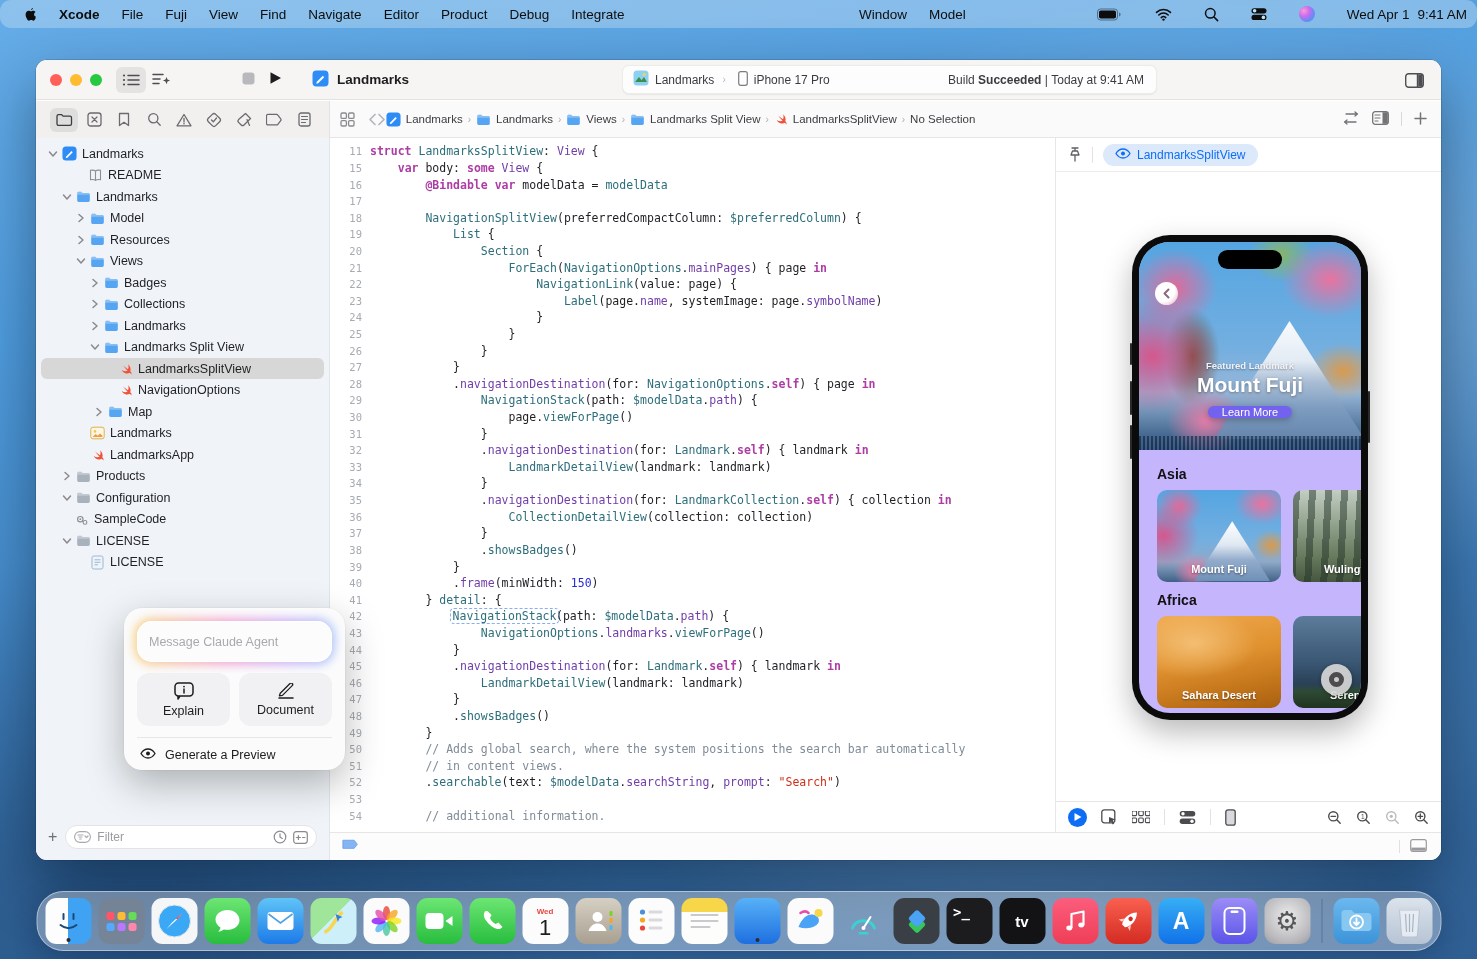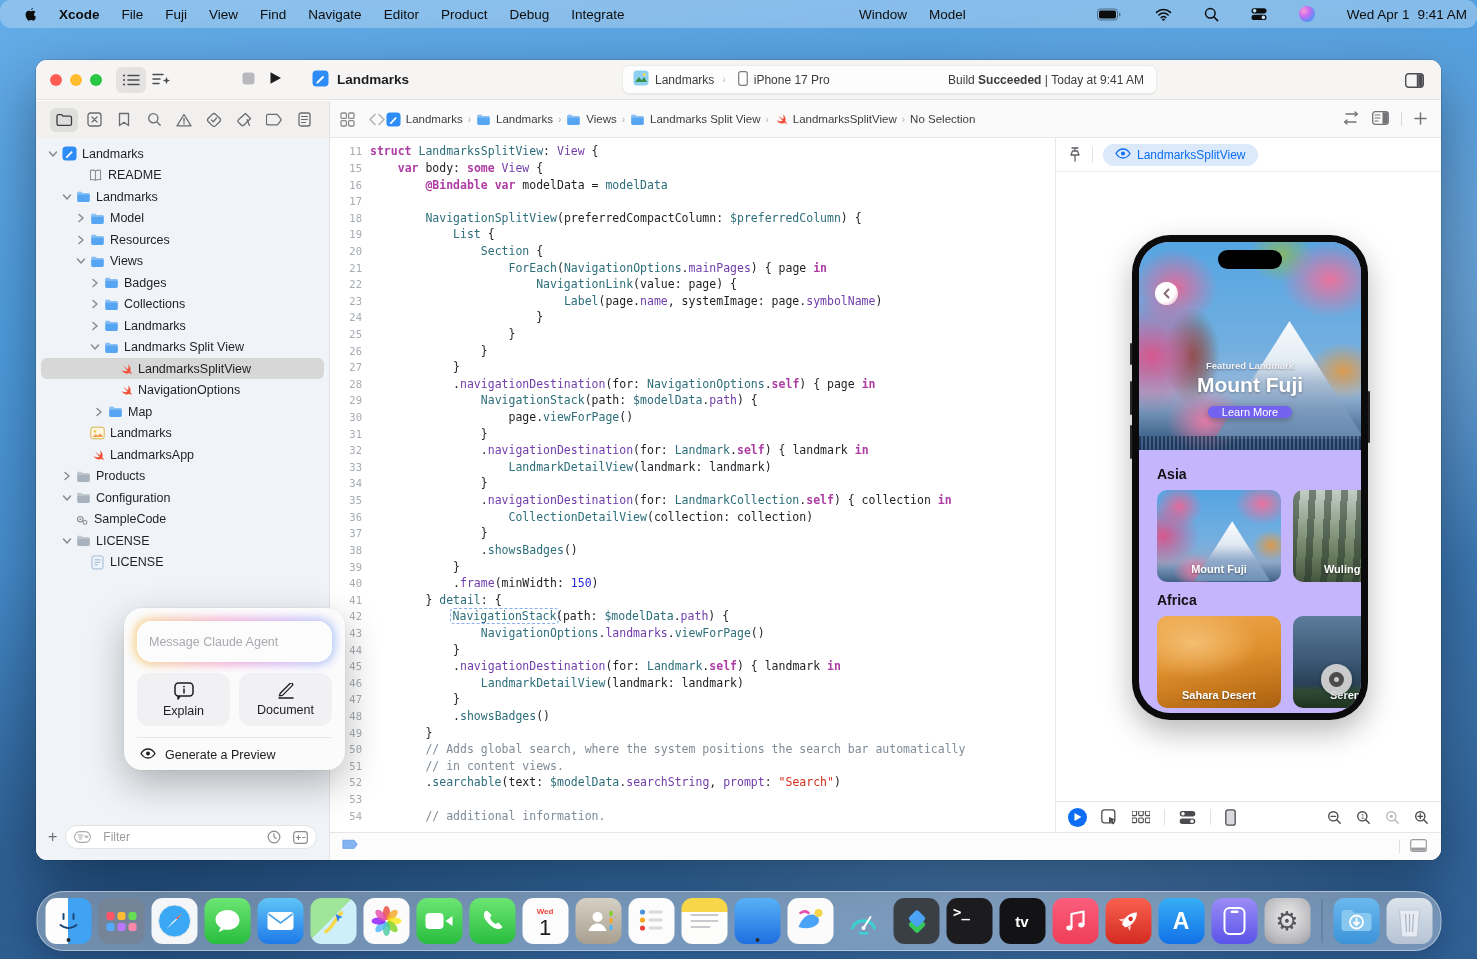--- a/index.html
+++ b/index.html
@@ -65,21 +65,21 @@
   #tree { padding-top:5px; font-size:12.5px; color:#1f1f24; }
   .trow { height:21.5px; display:flex; align-items:center; position:relative; }
   .trow .rowbg { position:absolute; left:5px; right:5px; top:0; bottom:1px; border-radius:6px; }
   .trow.sel .rowbg { background:#d7d7d7; }
   .trow .disc { width:14px; display:flex; justify-content:center; z-index:1; }
   .trow .ticon { width:19px; display:flex; justify-content:center; z-index:1; }
   .trow .tlabel { padding-left:3px; z-index:1; white-space:nowrap; }
   #filterbar { position:absolute; left:0; right:0; bottom:0; height:40px; display:flex; align-items:center; padding:0 12px 6px 12px; gap:8px; }
   #filter-plus { color:#6e6e73; font-size:16px; }
   #filter-field { flex:1; height:24px; background:#fff; border:1px solid #e3e3e5; border-radius:12px;
-    display:flex; align-items:center; gap:12px; padding:0 8px; color:#9b9ba0; font-size:12px; }
+    display:flex; align-items:center; gap:6px; padding:0 8px; color:#9b9ba0; font-size:12px; }
   #filter-field .ficon { display:flex; align-items:center; }
   #filter-field .fspacer { flex:1; }
 
   
   #editor { position:absolute; left:294px; top:78px; width:725px; bottom:28px; background:#fff; overflow:hidden;
     font-family:"DejaVu Sans Mono", monospace; font-size:11.5px; }
   #code { position:absolute; top:5px; left:0; right:0; }
   .cl { height:16.62px; display:flex; align-items:center; white-space:pre; }
   .cl .ln { width:40px; text-align:right; color:#a6abb0; font-size:10.5px; flex:0 0 40px; padding-right:8px; }
   .cl .ct { color:#1f1f24; }

